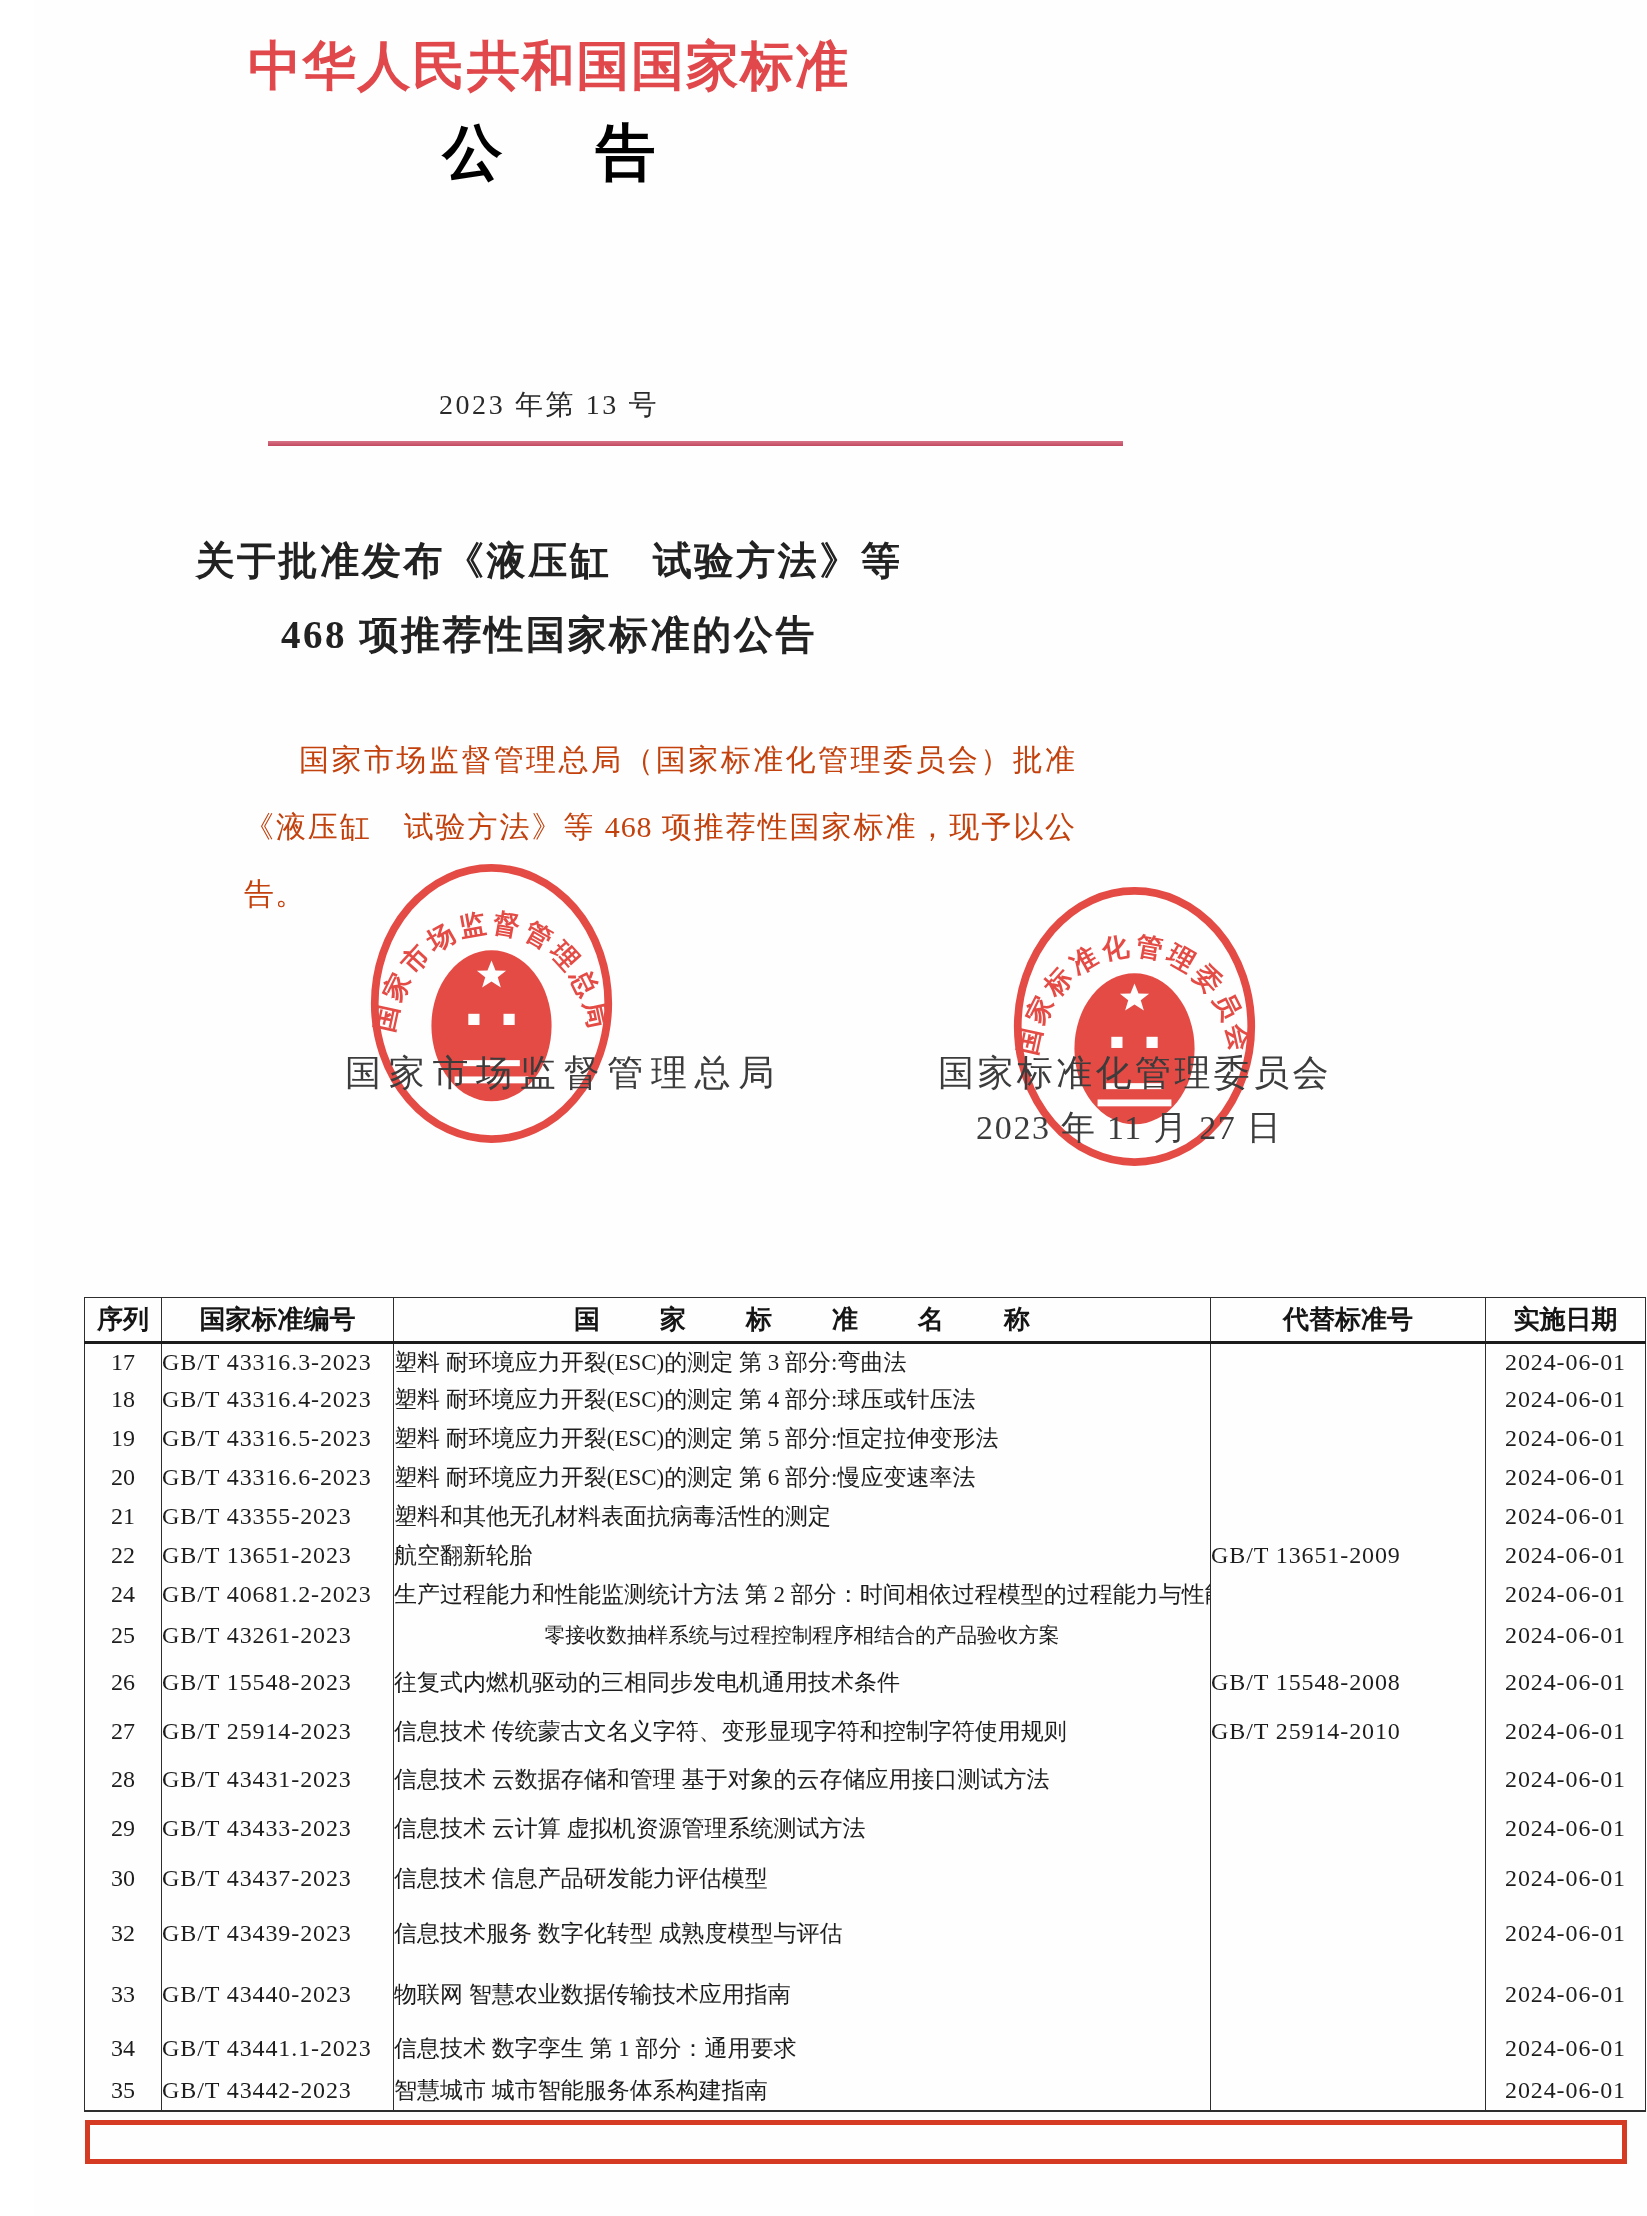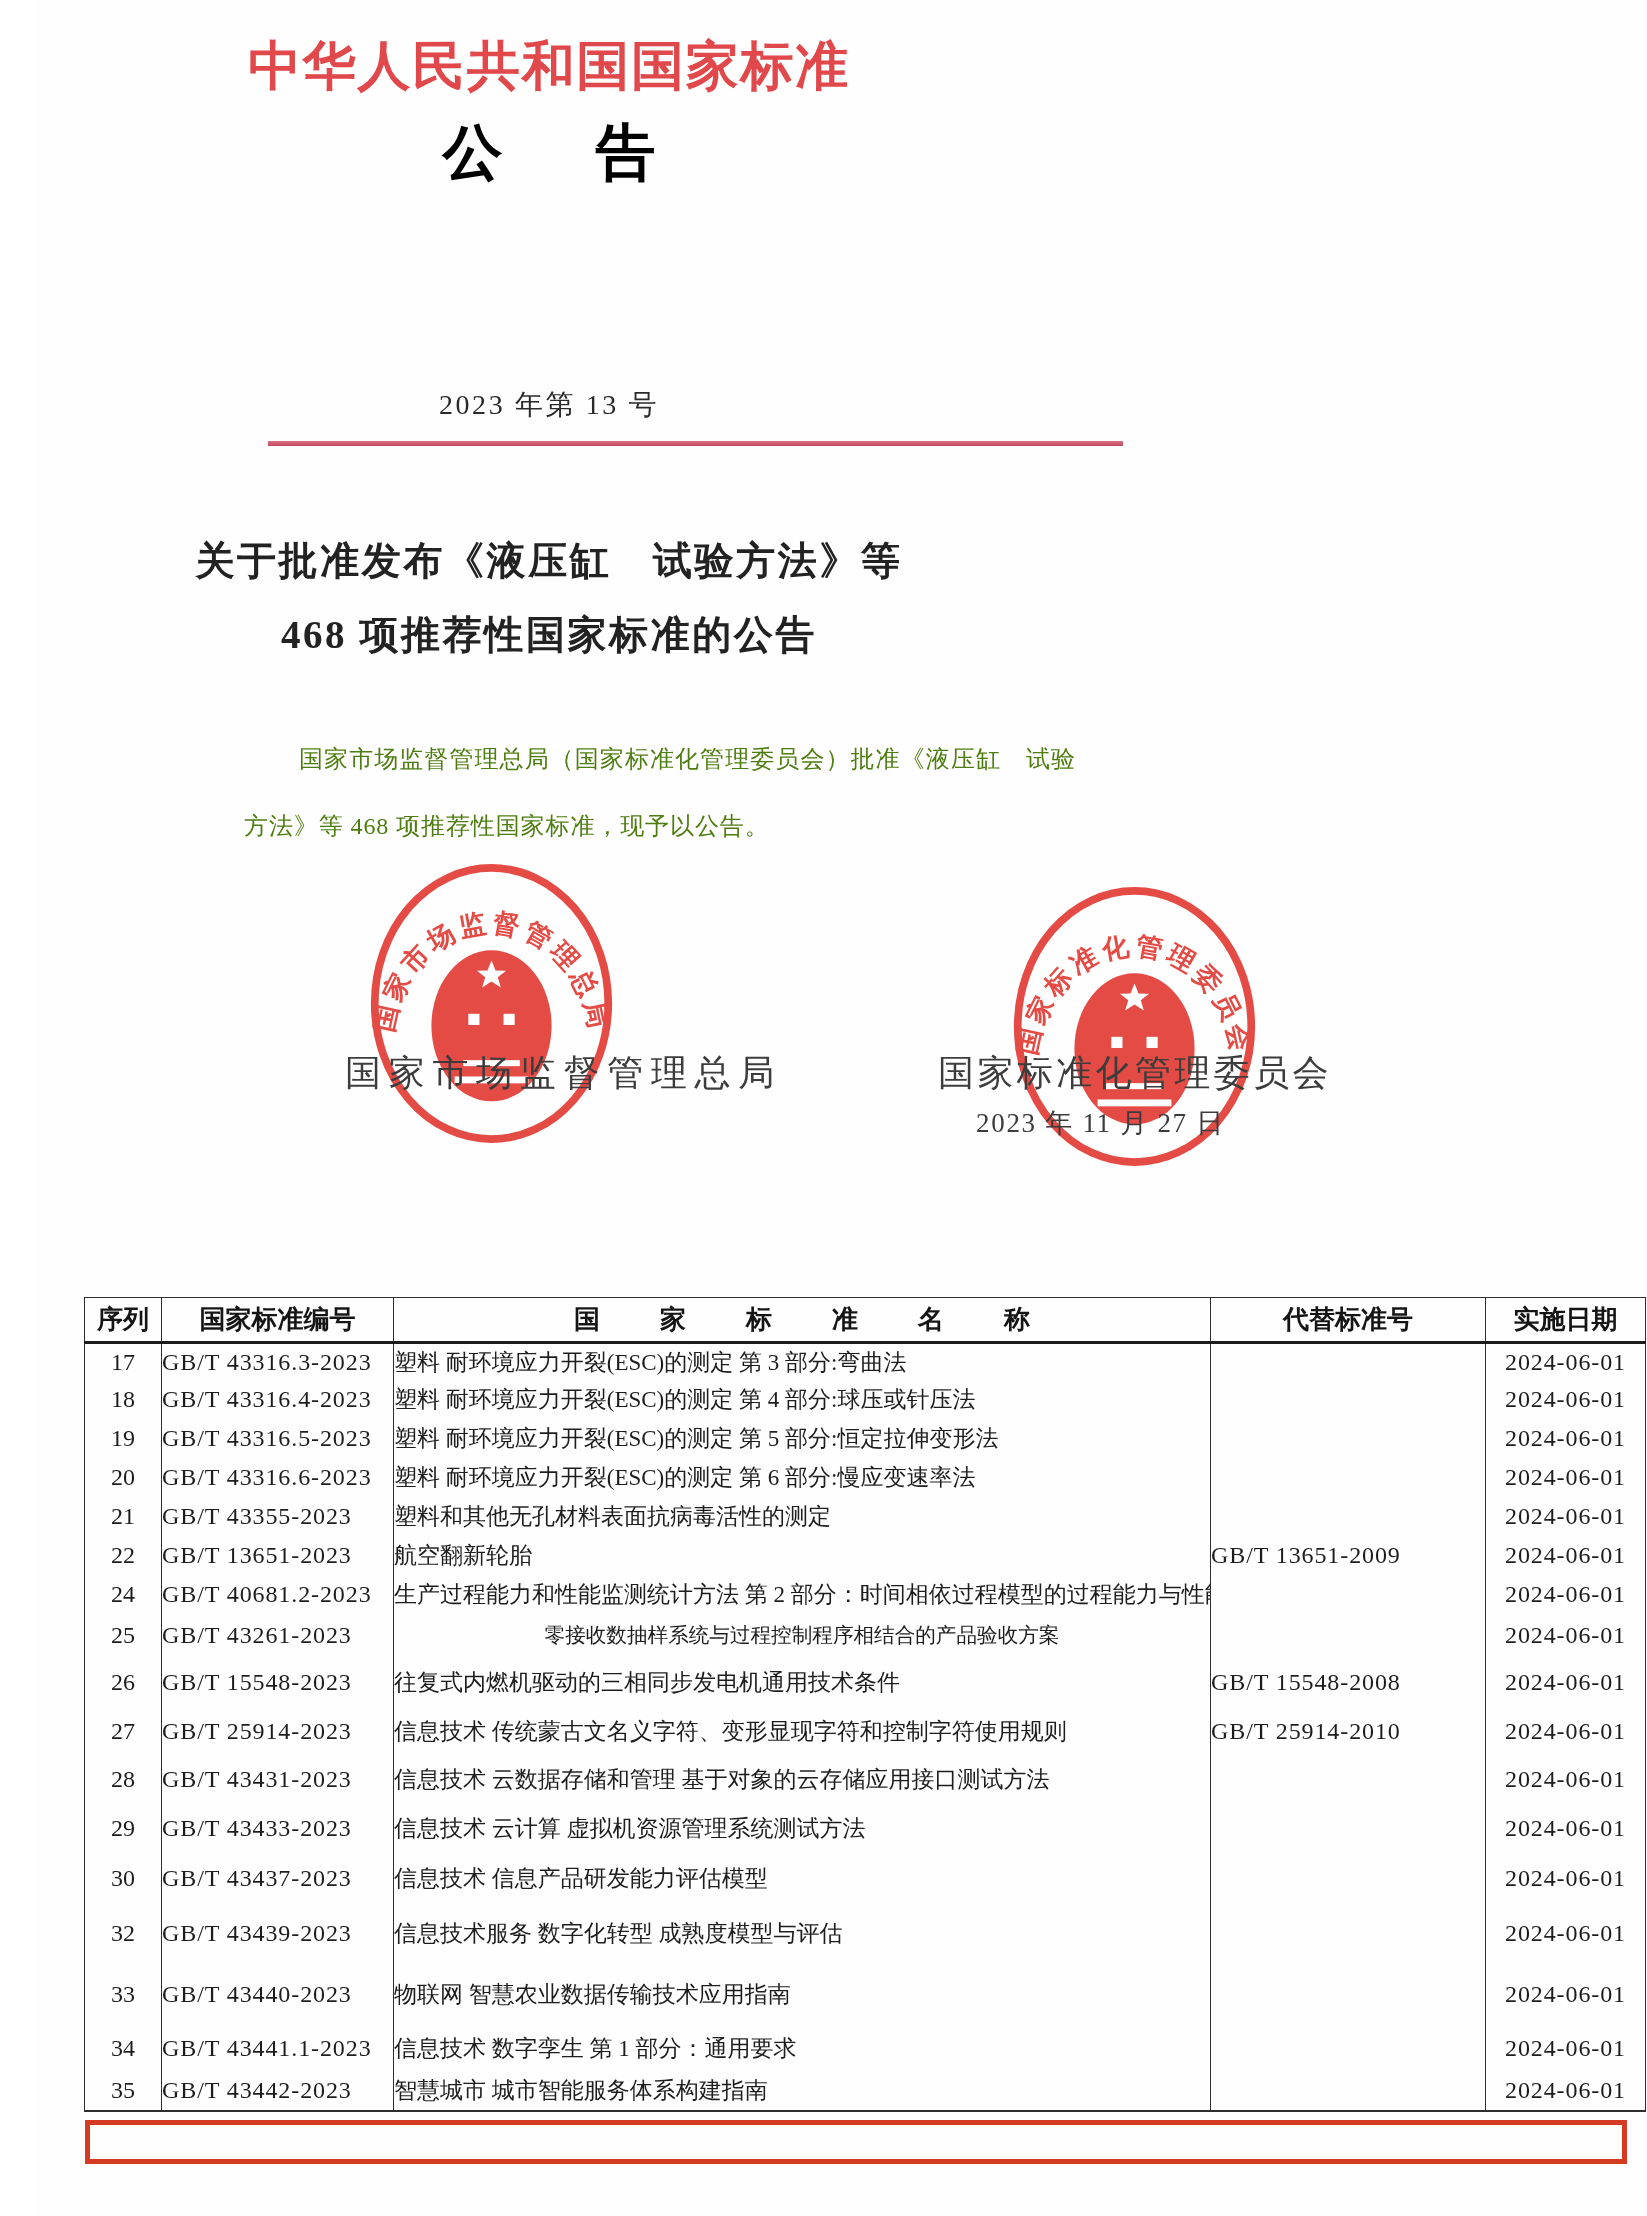--- a/index.html
+++ b/index.html
@@ -26,31 +26,31 @@
   }
   #issue-number{top:386px;font-size:28px;letter-spacing:2.6px;color:#2a2a2a;}
   #red-rule{
     position:absolute;left:234px;top:441px;width:855px;height:5.1px;
     background:linear-gradient(to bottom,#d87287,#c2485f);
   }
   #notice-title-1{top:534px;font-size:39px;font-weight:bold;letter-spacing:2.6px;color:#222;}
   #notice-title-2{top:608px;font-size:39px;font-weight:bold;letter-spacing:2.6px;color:#222;}
   #body-paragraph{
     position:absolute;left:210px;top:726px;width:832px;
-    font-size:24px;line-height:67px;color:#4d7c0f;
+    font-size:30px;line-height:67px;color:#c2410c;
     text-align:justify;text-indent:55px;letter-spacing:0.9px;
   }
   
   .seal{position:absolute;opacity:.93;}
   #seal-left{left:333px;top:861px;}
   #seal-right{left:976px;top:884px;}
   .sig-line{position:absolute;font-size:36px;color:#3c3c3c;white-space:nowrap;z-index:5;}
   #signature-left{left:311px;top:1049px;letter-spacing:7.7px;}
   #signature-right{left:904px;top:1049px;letter-spacing:3.4px;}
-  #signature-date{position:absolute;left:942px;top:1105px;font-size:27px;color:#3c3c3c;letter-spacing:1.7px;z-index:5;}
+  #signature-date{position:absolute;left:942px;top:1105px;font-size:34px;color:#3c3c3c;letter-spacing:1.7px;z-index:5;}
   
   #std-table{
     position:absolute;left:50px;top:1297px;
     border-collapse:collapse;table-layout:fixed;
     width:1561px;
     font-size:24px;color:#1d1d1d;
   }
   #std-table col.c-seq{width:77px;}
   #std-table col.c-code{width:232px;}
   #std-table col.c-name{width:817px;}

